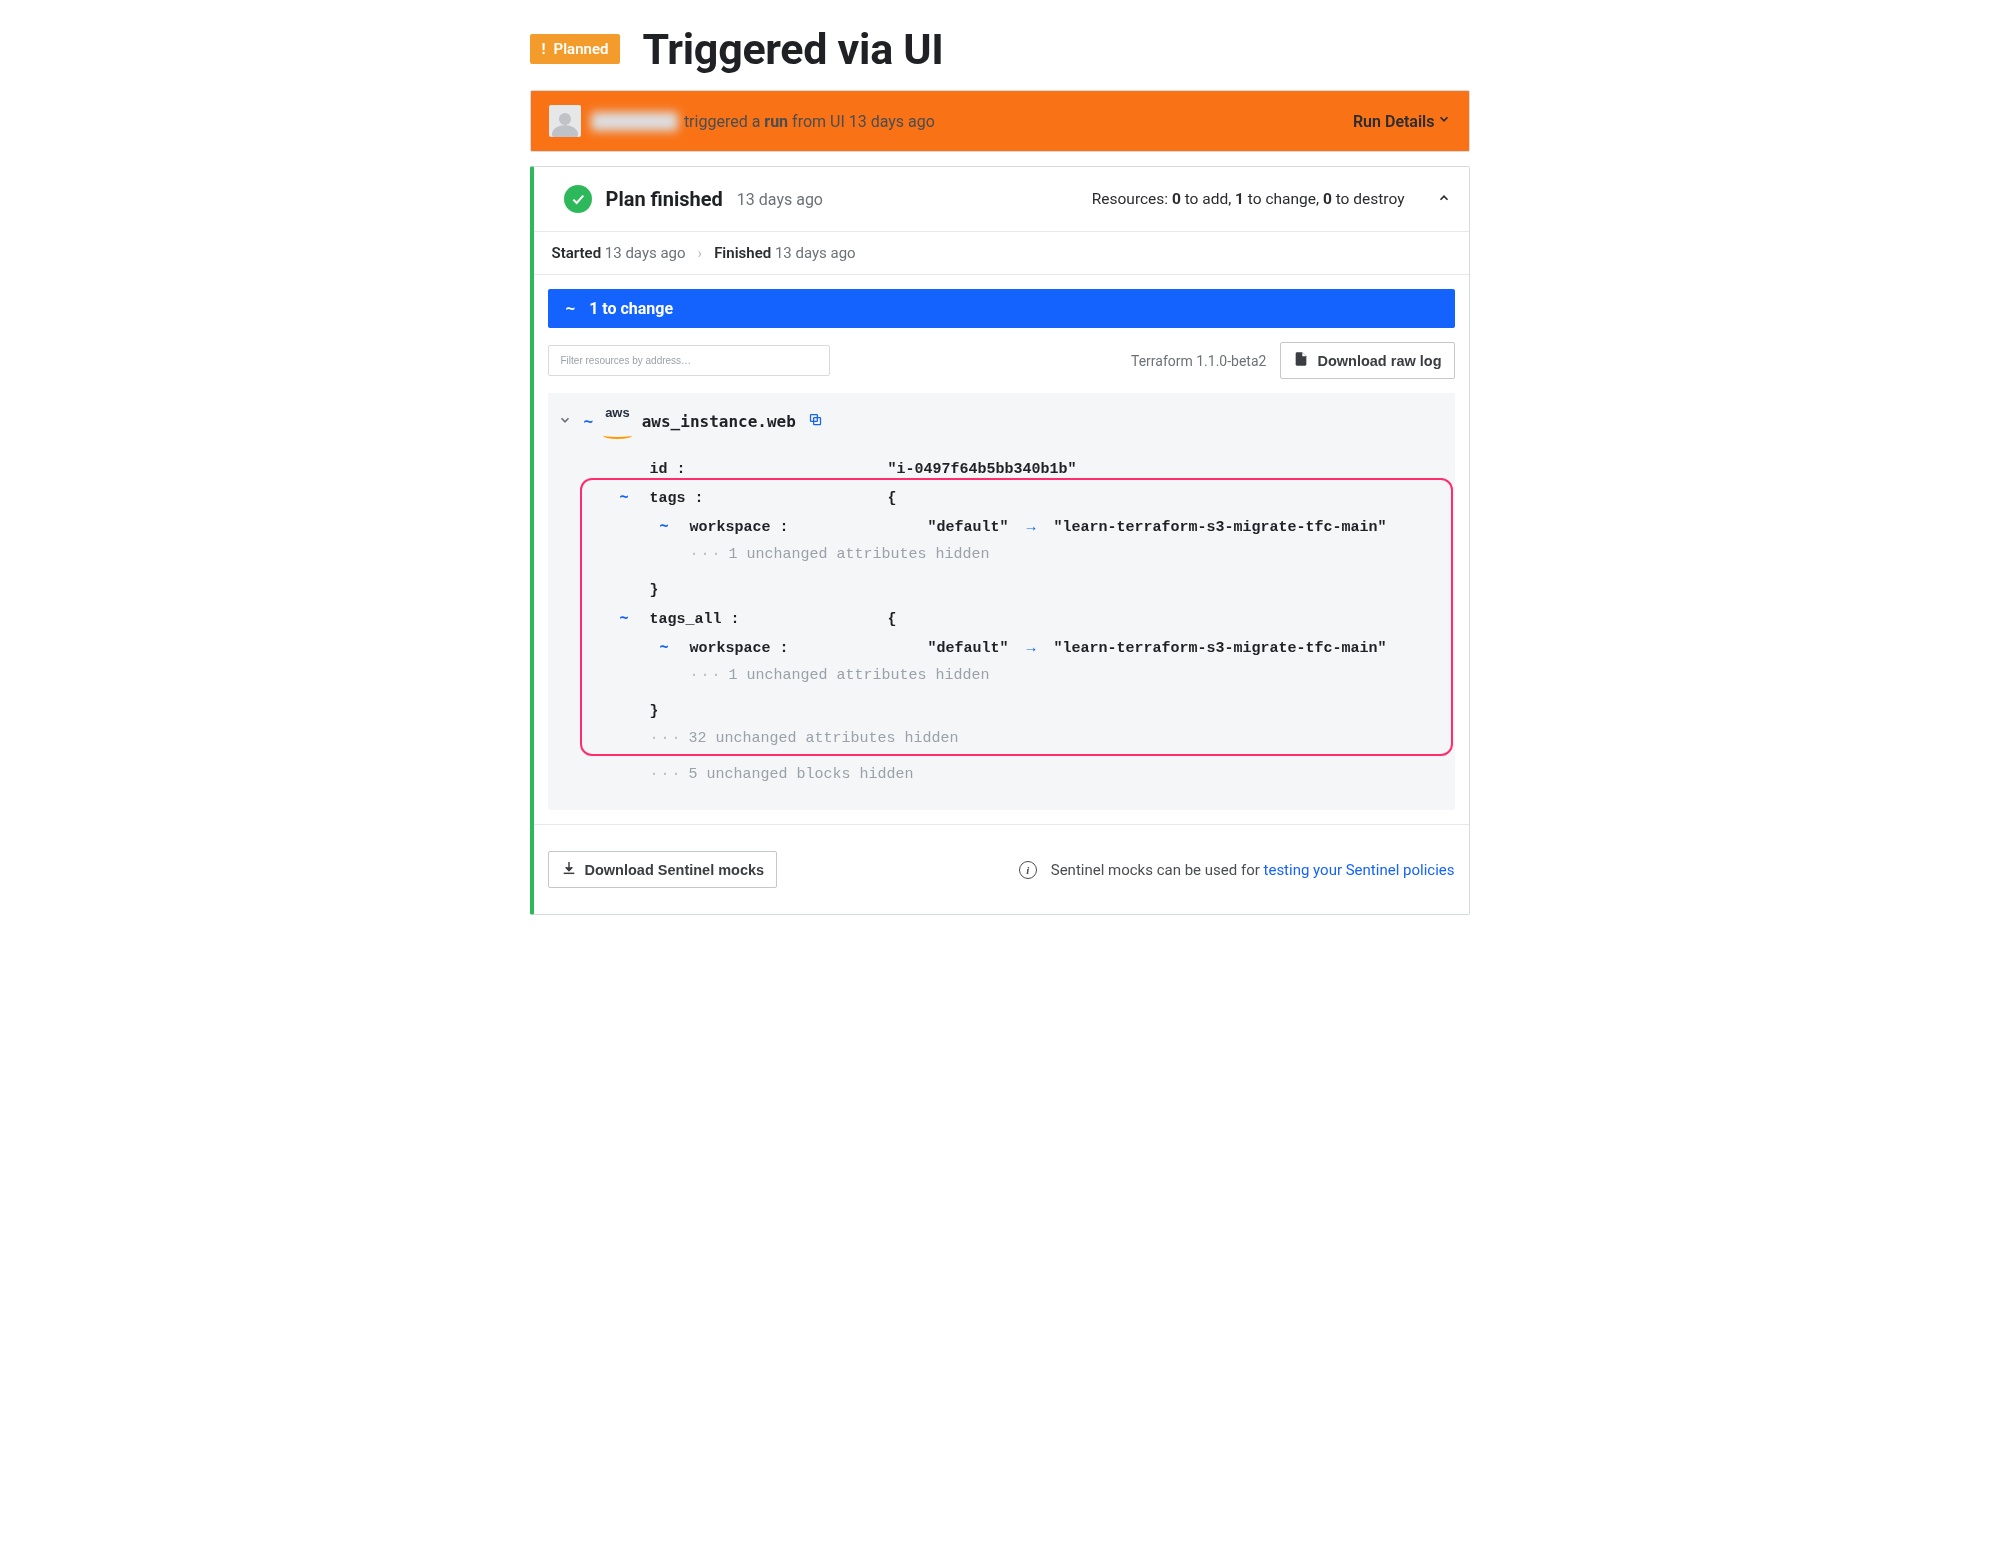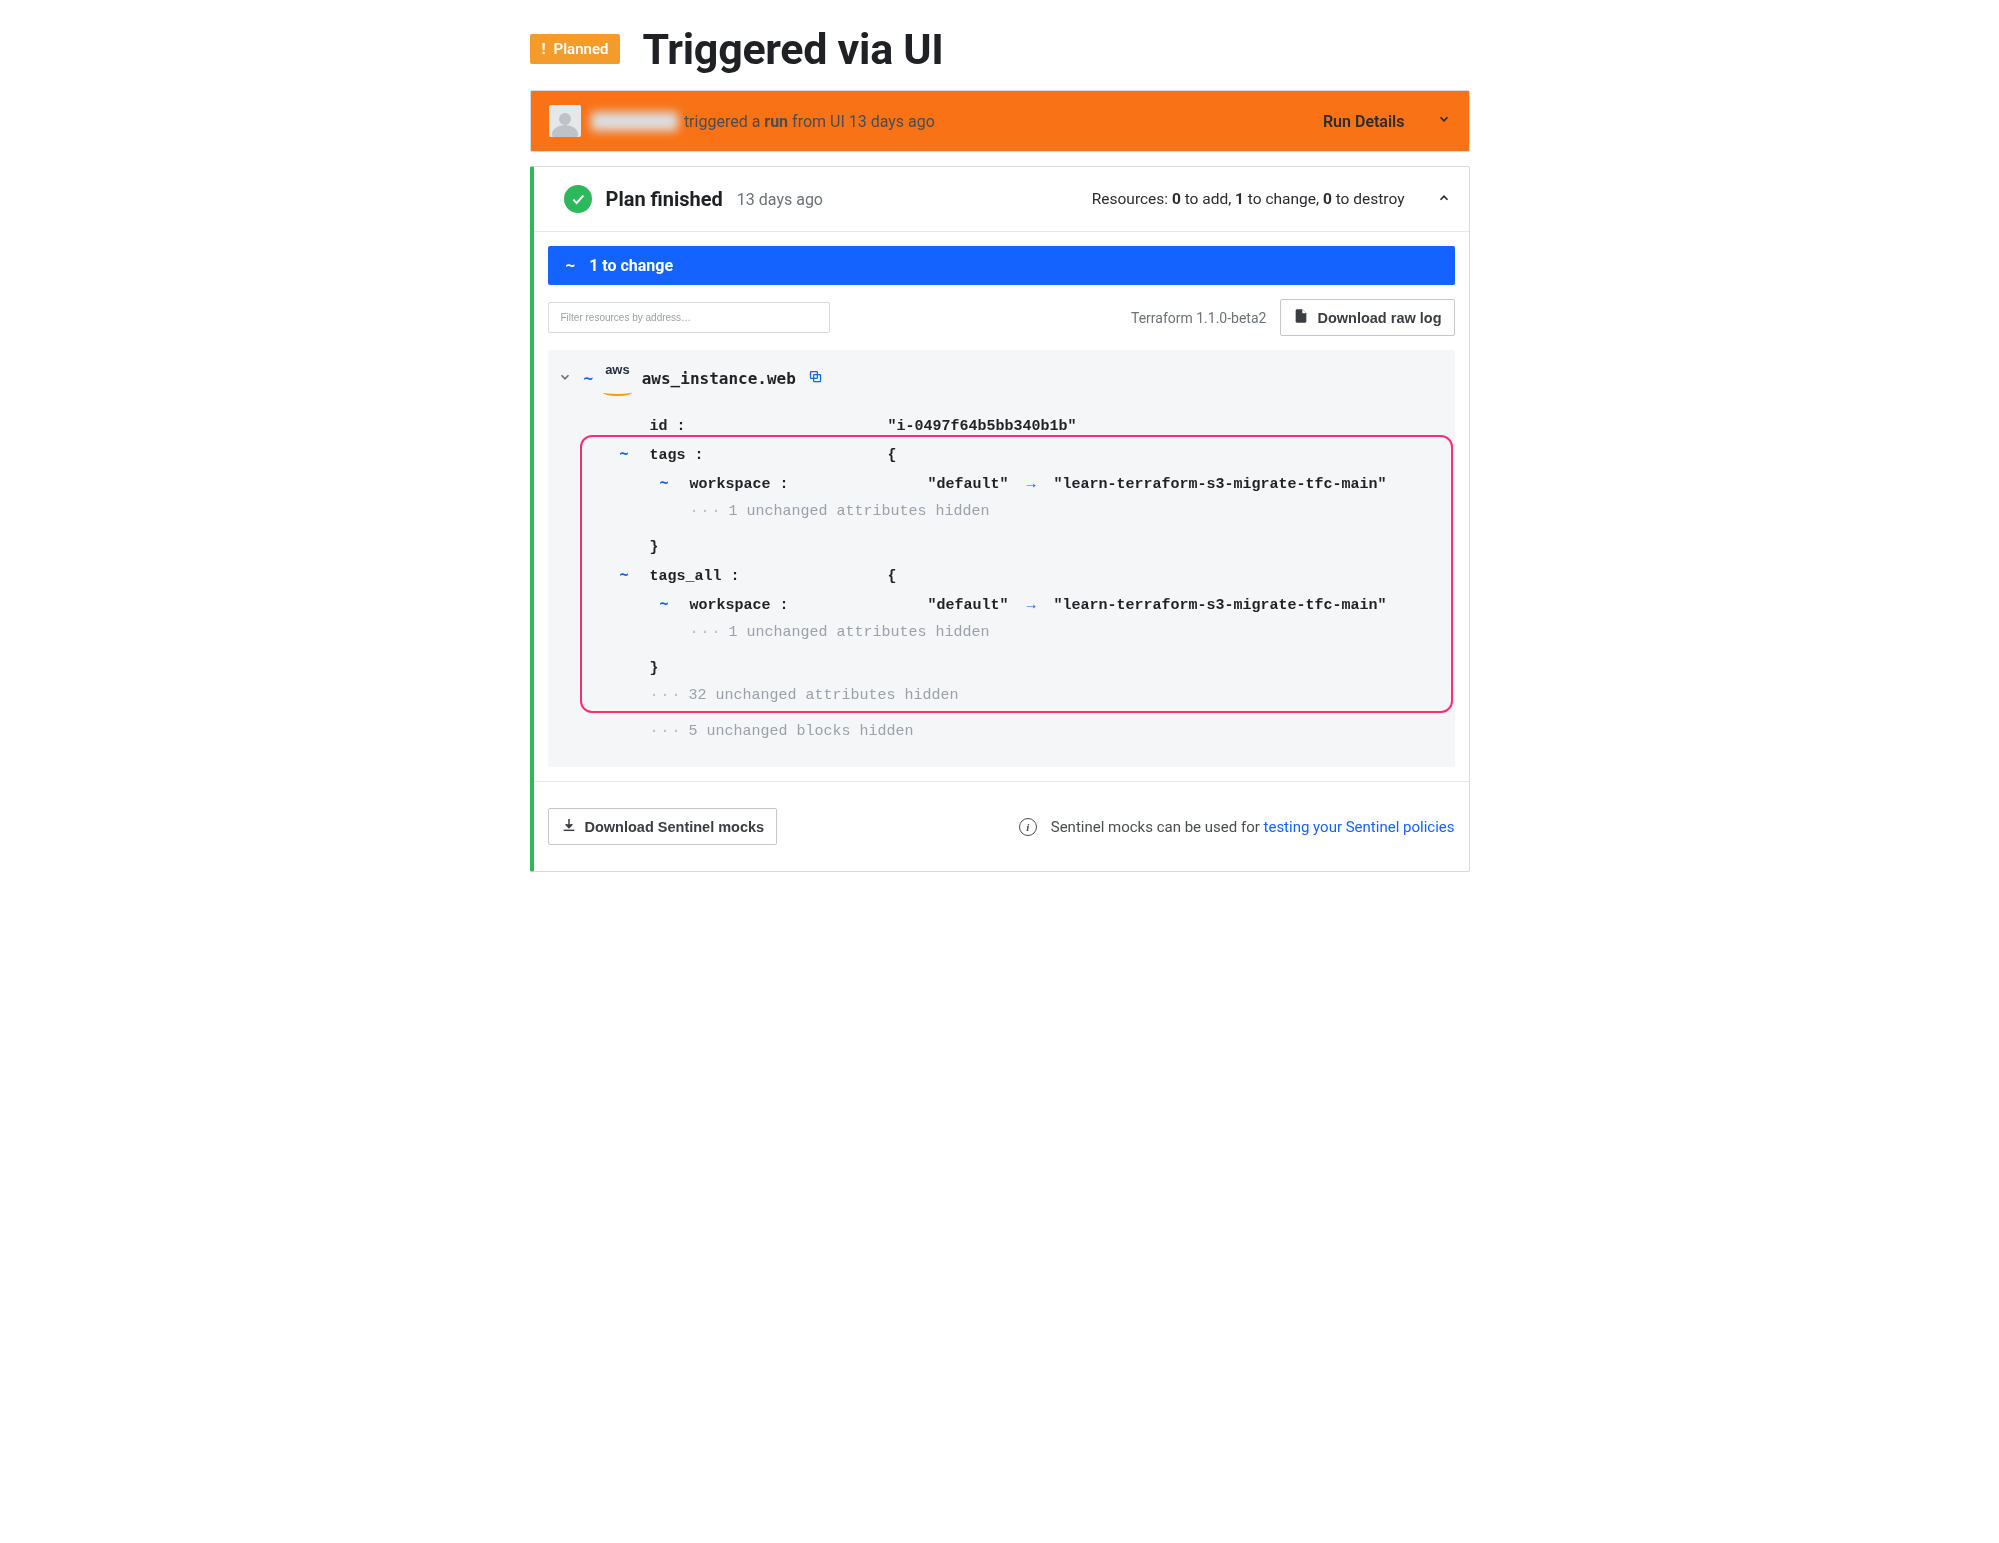--- a/index.html
+++ b/index.html
@@ -58,21 +58,21 @@
   }
   .username-blur {
     filter: blur(5px);
     background: #dcdde0;
     color: transparent;
     border-radius: 3px;
     padding: 0 4px;
     margin-right: 6px;
   }
   .triggered .spacer { flex: 1; }
-  .run-details { display: flex; align-items: flex-start; gap: 32px; font-weight: 600; color: #2a2c30; cursor: pointer; }
+  .run-details { display: flex; align-items: flex-start; gap: 2px; font-weight: 600; color: #2a2c30; cursor: pointer; }
   
   .plan-panel {
     margin-top: 14px;
     border: 1px solid #d8dbde;
     border-left: 4px solid #2eb85c;
     border-radius: 2px;
   }
   .plan-head {
     display: flex;
     align-items: center;
@@ -236,20 +236,25 @@
       <span class="resources-summary">
         <span>Resources: </span><b>0</b><span> to add, </span><b>1</b><span> to change, </span><b>0</b><span> to destroy</span>
       </span>
       <span class="collapse" style="margin-left:18px;">
         <svg width="14" height="14" viewBox="0 0 24 24" fill="none" stroke="#2a2c30" stroke-width="3">
             <polyline points="6 15 12 9 18 15"></polyline>
           </svg>
       </span>
     </div>
 
+    <div class="subhead">
+      <span><b>Started</b> <span>13 days ago</span></span>
+      <span class="sep">›</span>
+      <span><b>Finished</b> <span>13 days ago</span></span>
+    </div>
 
     <div class="plan-body">
       <div class="change-banner">
         <span class="tilde">~</span>
         <span>1 to change</span>
       </div>
 
       <div class="toolbar">
         <input class="filter-input" placeholder="Filter resources by address…" style="">
         <span class="spacer"></span>

